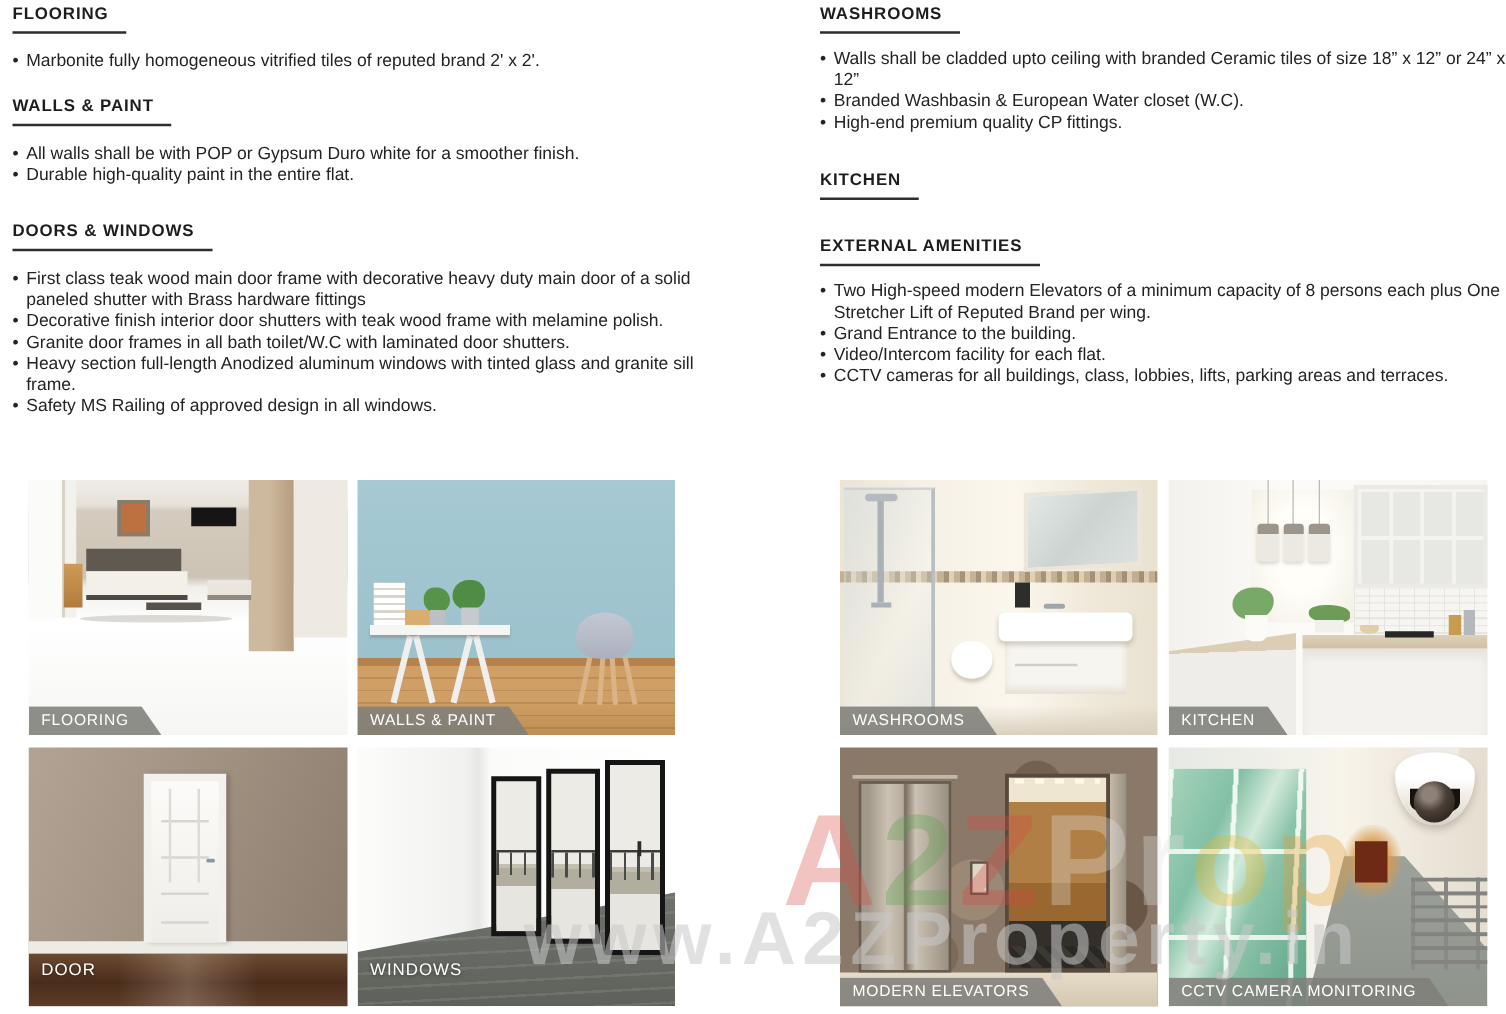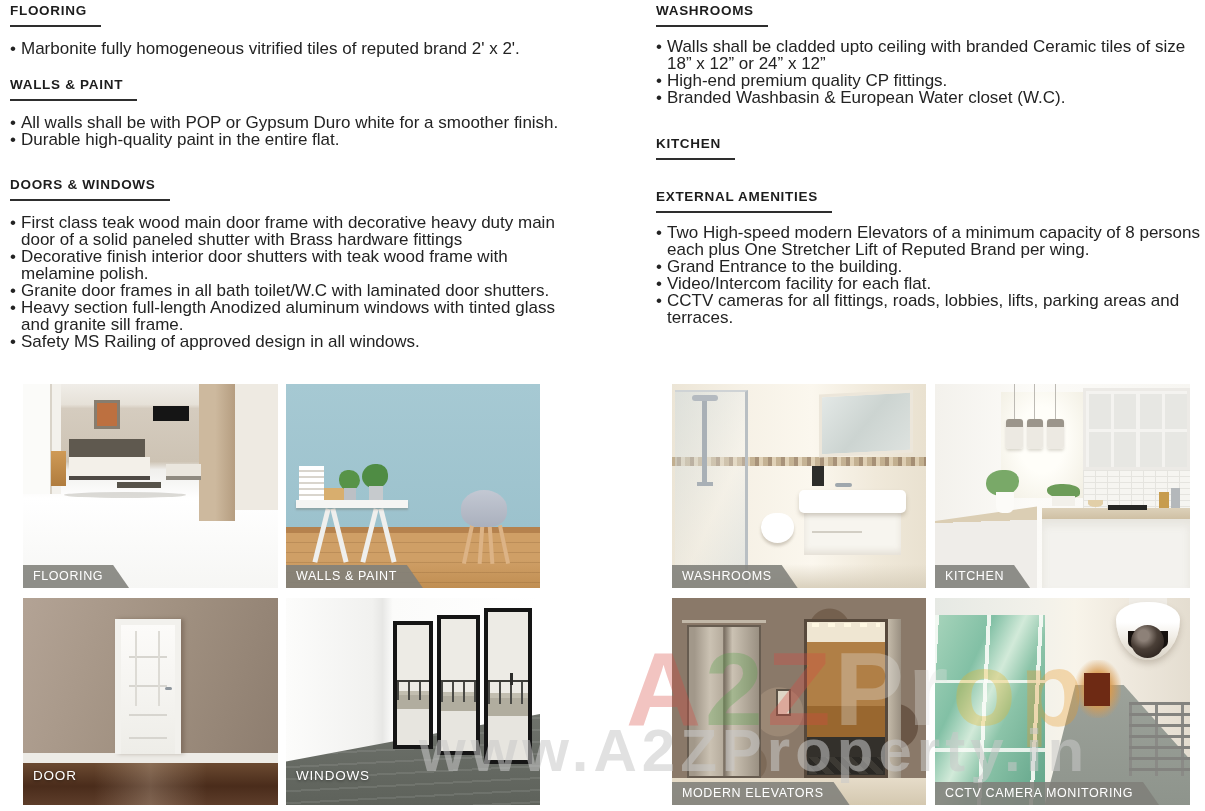--- a/index.html
+++ b/index.html
@@ -5,21 +5,21 @@
   html,body{margin:0;padding:0;width:1205px;height:811px;background:#ffffff;
     font-family:"Liberation Sans",sans-serif;overflow:hidden;position:relative;}
   *{box-sizing:border-box;}
 
   
   .col{position:absolute;top:3px;}
   #col-left{left:10px;width:560px;}
   #col-right{left:656px;width:549px;}
   .sec-title{margin:0;font-size:13.5px;font-weight:bold;color:#1d1d1d;letter-spacing:.7px;}
   .sec-title span{display:inline-block;border-bottom:2px solid #2e2e2e;padding:0 14px 7px 0;}
-  .bullets{list-style:none;margin:11px 0 0 0;padding:0;font-size:17px;line-height:17px;color:#232323;}
+  .bullets{list-style:none;margin:11px 0 0 0;padding:0;font-size:14px;line-height:17px;color:#232323;}
   .bullets li{position:relative;padding-left:11px;}
   .bullets li::before{content:"\2022";position:absolute;left:0;top:0;}
   .mt-a{margin-top:20px;} .mt-b{margin-top:29px;} .mt-c{margin-top:30px;} .mt-d{margin-top:29px;}
   #col-left .bullets{margin-top:13px;}
 
   
   #gal-left{position:absolute;left:23px;top:384px;display:grid;
     grid-template-columns:255px 254px;grid-template-rows:204px 207px;gap:10px 8px;}
   #gal-right{position:absolute;left:672px;top:384px;display:grid;
     grid-template-columns:254px 255px;grid-template-rows:204px 207px;gap:10px 9px;}
@@ -205,32 +205,32 @@
       <li>Granite door frames in all bath toilet/W.C with laminated door shutters.</li>
       <li>Heavy section full-length Anodized aluminum windows with tinted glass and granite sill frame.</li>
       <li>Safety MS Railing of approved design in all windows.</li>
     </ul>
   </section>
 
   <section class="col" id="col-right">
     <h2 class="sec-title"><span>WASHROOMS</span></h2>
     <ul class="bullets">
       <li>Walls shall be cladded upto ceiling with branded Ceramic tiles of size 18” x 12” or 24” x 12”</li>
+      <li>Branded Washbasin &amp;  European Water closet (W.C).</li>
       <li>High-end premium quality CP fittings.</li>
-      <li>Branded Washbasin &amp;  European Water closet (W.C).</li>
     </ul>
 
     <h2 class="sec-title mt-c"><span>KITCHEN</span></h2>
 
     <h2 class="sec-title mt-d"><span>EXTERNAL AMENITIES</span></h2>
     <ul class="bullets">
       <li>Two High-speed modern Elevators of a minimum capacity of 8 persons each plus One Stretcher Lift of Reputed Brand per wing.</li>
       <li>Grand Entrance to the building.</li>
       <li>Video/Intercom facility for each flat.</li>
-      <li>CCTV cameras for all fittings, roads, lobbies, lifts, parking areas and terraces.</li>
+      <li>CCTV cameras for all buildings, class, lobbies, lifts, parking areas and terraces.</li>
     </ul>
   </section>
 
   <section id="gal-left">
 
     <figure class="tile t-floor">
       <div class="fl-win"></div>
       <div class="fl-pic"></div>
       <div class="fl-tv"></div>
       <div class="fl-col"></div>

